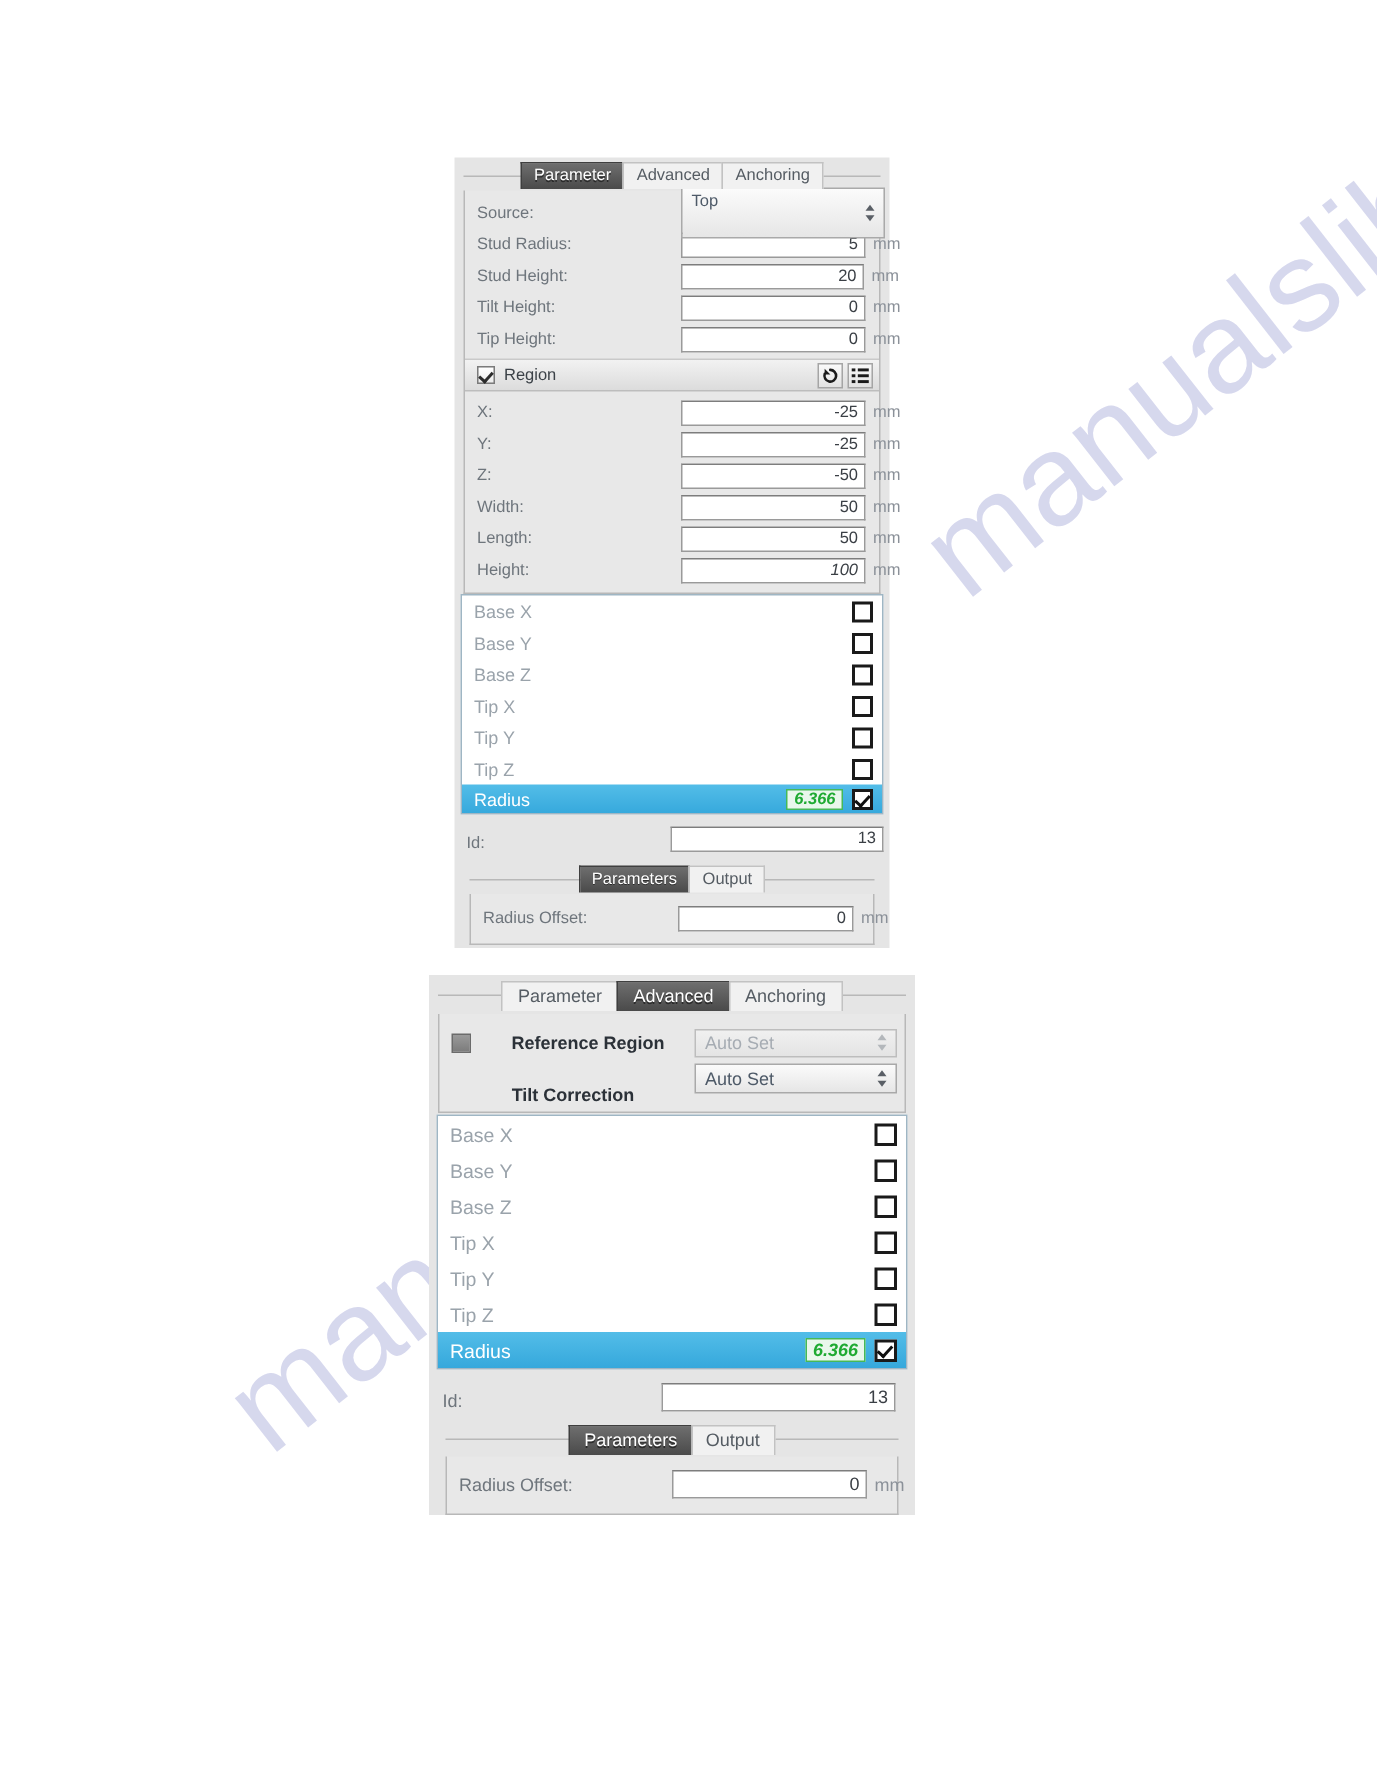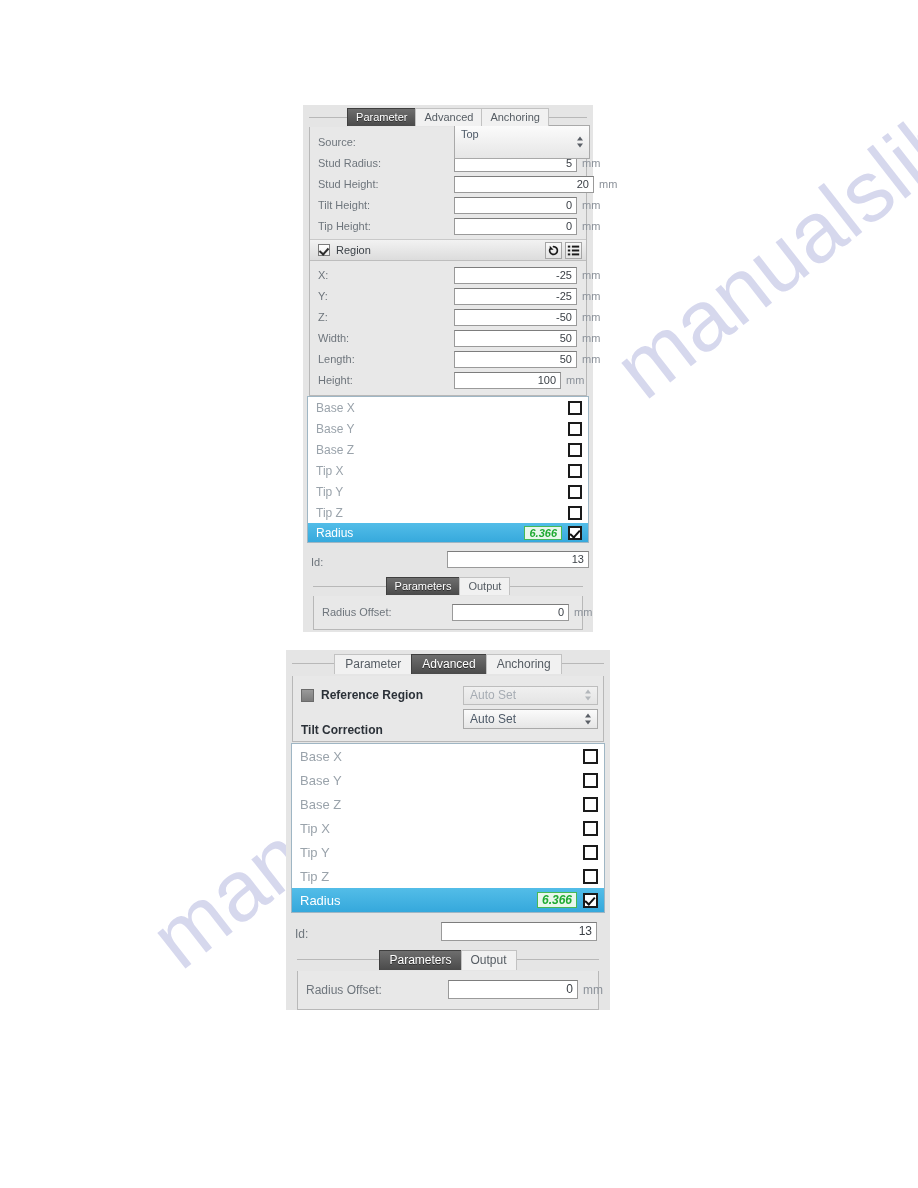--- a/index.html
+++ b/index.html
@@ -103,20 +103,21 @@
   }
   .row .lbl {
     font-size: 11px;
     color: #6e757c;
     flex: 0 0 auto;
     width: 136px;
   }
   .row .lbl.dark {
     color: #2b3138;
     font-weight: bold;
+    text-align: center;
   }
   .field {
     flex: 0 0 auto;
     height: 17px;
     background: #ffffff;
     border: 1px solid #9a9a9a;
     border-top-color: #7d7d7d;
     box-sizing: border-box;
     font-size: 11px;
     color: #3a3f45;
@@ -308,21 +309,21 @@
     </div>
 
     <div class="row">
       <span class="lbl">Stud Radius:</span>
       <div class="field" style="width:123px;">5</div>
       <span class="unit">mm</span>
     </div>
 
     <div class="row">
       <span class="lbl">Stud Height:</span>
-      <div class="field" style="width:140px;">20</div>
+      <div class="field" style="width:122px;">20</div>
       <span class="unit">mm</span>
     </div>
 
     <div class="row">
       <span class="lbl">Tilt Height:</span>
       <div class="field" style="width:123px;">0</div>
       <span class="unit">mm</span>
     </div>
 
     <div class="row">
@@ -372,21 +373,21 @@
       <div class="field" style="width:123px;">50</div>
       <span class="unit">mm</span>
     </div>
     <div class="row">
       <span class="lbl">Length:</span>
       <div class="field" style="width:123px;">50</div>
       <span class="unit">mm</span>
     </div>
     <div class="row">
       <span class="lbl">Height:</span>
-      <div class="field" style="width:107px;">100</div>
+      <div class="field" style="width:123px;font-style:italic;">100</div>
       <span class="unit">mm</span>
     </div>
   </div>
 
   <div class="plist" style="left:4px; top:291px; width:282px; height:147px;">
     <div class="prow" style="height:21px;">
       <span class="pname">Base X</span>
       <span class="bigcbx"></span>
     </div>
     <div class="prow" style="height:21px;">

